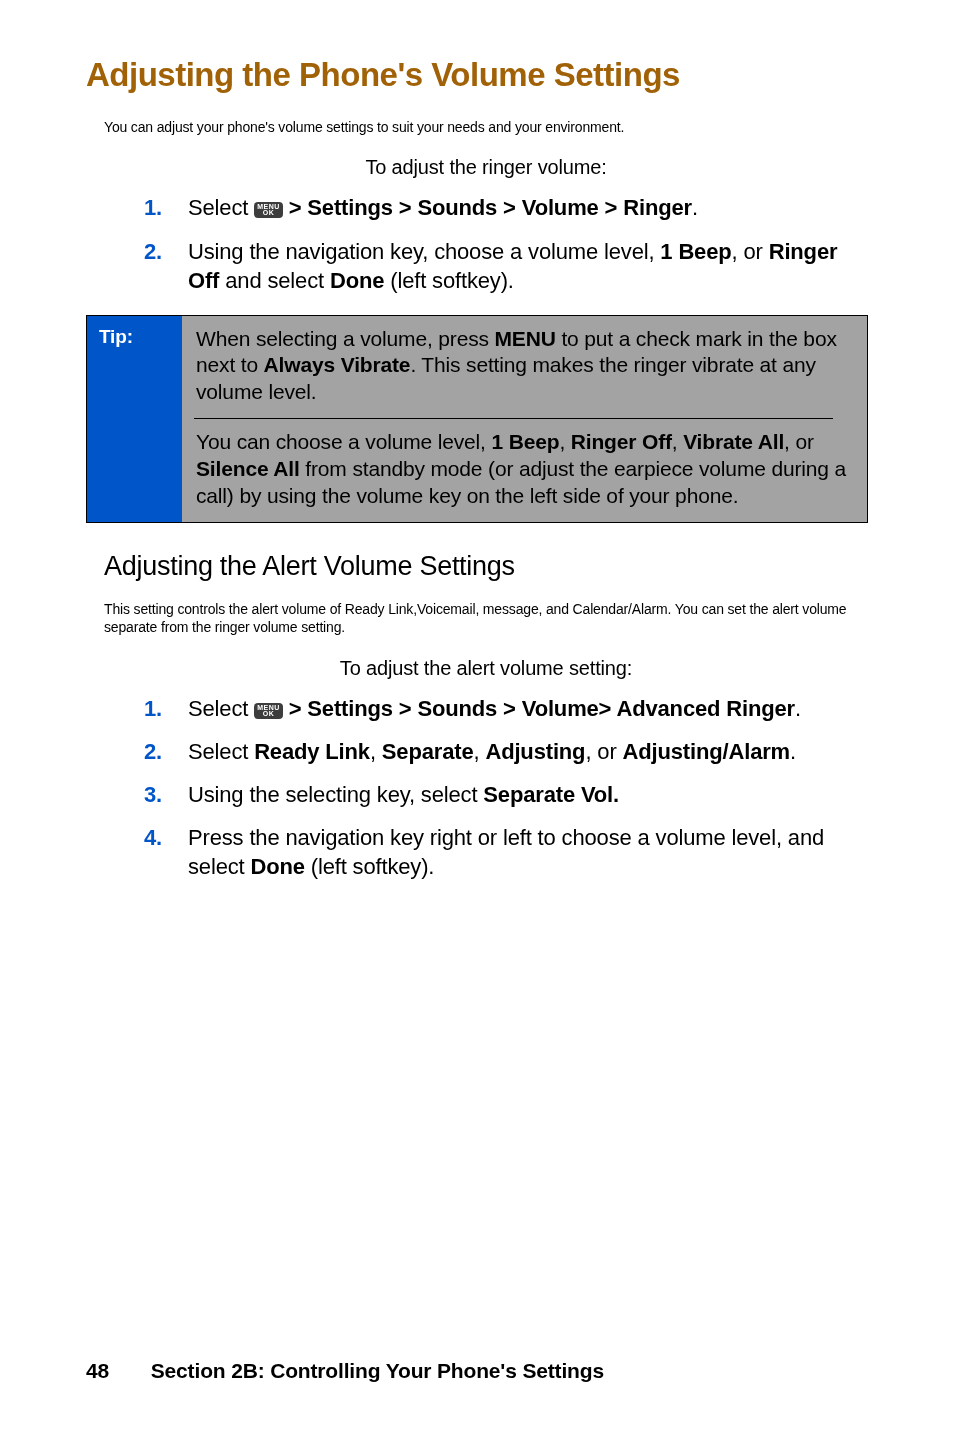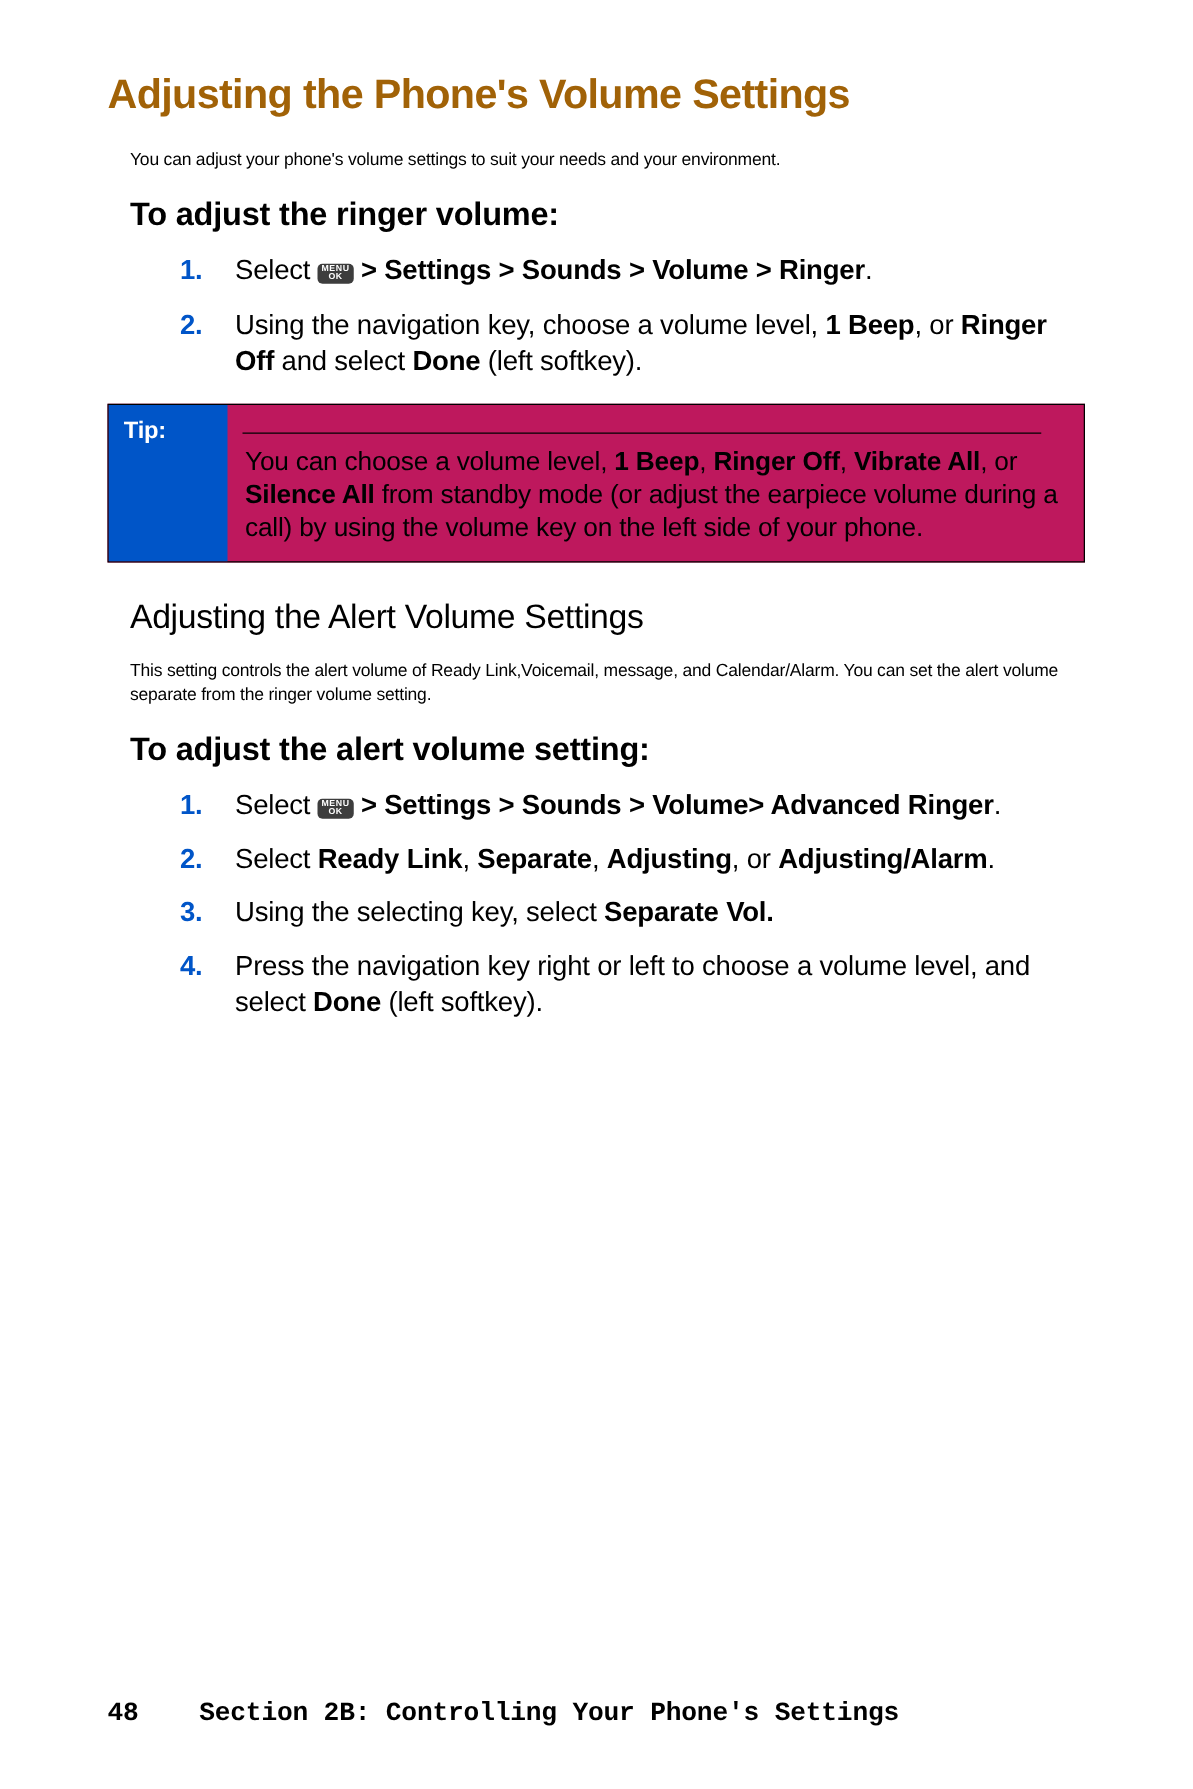--- a/index.html
+++ b/index.html
@@ -22,24 +22,25 @@
     }
     .body-para {
       font-size: 14px;
       line-height: 1.32;
       margin-left: 18px;
       margin-bottom: 20px;
       font-family: "Helvetica Neue Light", "Helvetica Neue", Helvetica, Arial, sans-serif;
       font-weight: 300;
     }
     .subhead-bold {
-      font-size: 26px;
-      font-weight: 700;
+      font-size: 20px;
+      font-weight: 400;
       margin-left: 18px;
       margin-bottom: 14px;
+      text-align: center;
     }
     ol.steps {
       list-style: none;
       margin-left: 58px;
       margin-bottom: 20px;
     }
     ol.steps li {
       font-size: 22px;
       line-height: 1.32;
       margin-bottom: 14px;
@@ -76,21 +77,21 @@
       font-size: 7px;
       letter-spacing: 0.5px;
       margin-top: -1px;
     }
     
     .tip-box {
       border: 1px solid #000;
       width: 100%;
       margin: 14px 0 28px 0;
       display: flex;
-      background: #be185d;
+      background: #a3a3a3;
     }
     .tip-label {
       background: #0055c8;
       color: #fff;
       font-weight: 700;
       font-size: 19px;
       width: 95px;
       min-width: 95px;
       padding: 10px 0 0 12px;
     }
@@ -113,21 +114,20 @@
       font-weight: 400;
       margin-left: 18px;
       margin-bottom: 18px;
       letter-spacing: -0.01em;
     }
     .footer {
       position: absolute;
       bottom: 48px;
       left: 86px;
       font-size: 21px;
-      font-family: Liberation Mono, monospace;
     }
     .footer .page {
       font-weight: 700;
       display: inline-block;
       margin-right: 36px;
     }
     .footer .section-title {
       font-weight: 700;
     }
   </style>
@@ -147,20 +147,23 @@
   </li>
   <li>
     <span class="num">2.</span>
     <span>Using the navigation key, choose a volume level, </span><span class="b">1 Beep</span><span>, or </span><span class="b">Ringer Off</span><span> and select </span><span class="b">Done</span><span> (left softkey).</span>
   </li>
 </ol>
 
 <div class="tip-box">
   <div class="tip-label">Tip:</div>
   <div class="tip-content">
+    <div>
+      <span>When selecting a volume, press </span><span class="b">MENU</span><span> to put a check mark in the box next to </span><span class="b">Always Vibrate</span><span>. This setting makes the ringer vibrate at any volume level.</span>
+    </div>
     <hr class="tip-divider">
     <div>
       <span>You can choose a volume level, </span><span class="b">1 Beep</span><span>, </span><span class="b">Ringer Off</span><span>, </span><span class="b">Vibrate All</span><span>, or </span><span class="b">Silence All</span><span> from standby mode (or adjust the earpiece volume during a call) by using the volume key on the left side of your phone.</span>
     </div>
   </div>
 </div>
 
 <h2 class="heading2">Adjusting the Alert Volume Settings</h2>
 
 <p class="body-para">This setting controls the alert volume of Ready Link,Voicemail, message, and Calendar/Alarm. You can set the alert volume separate from the ringer volume setting.</p>

